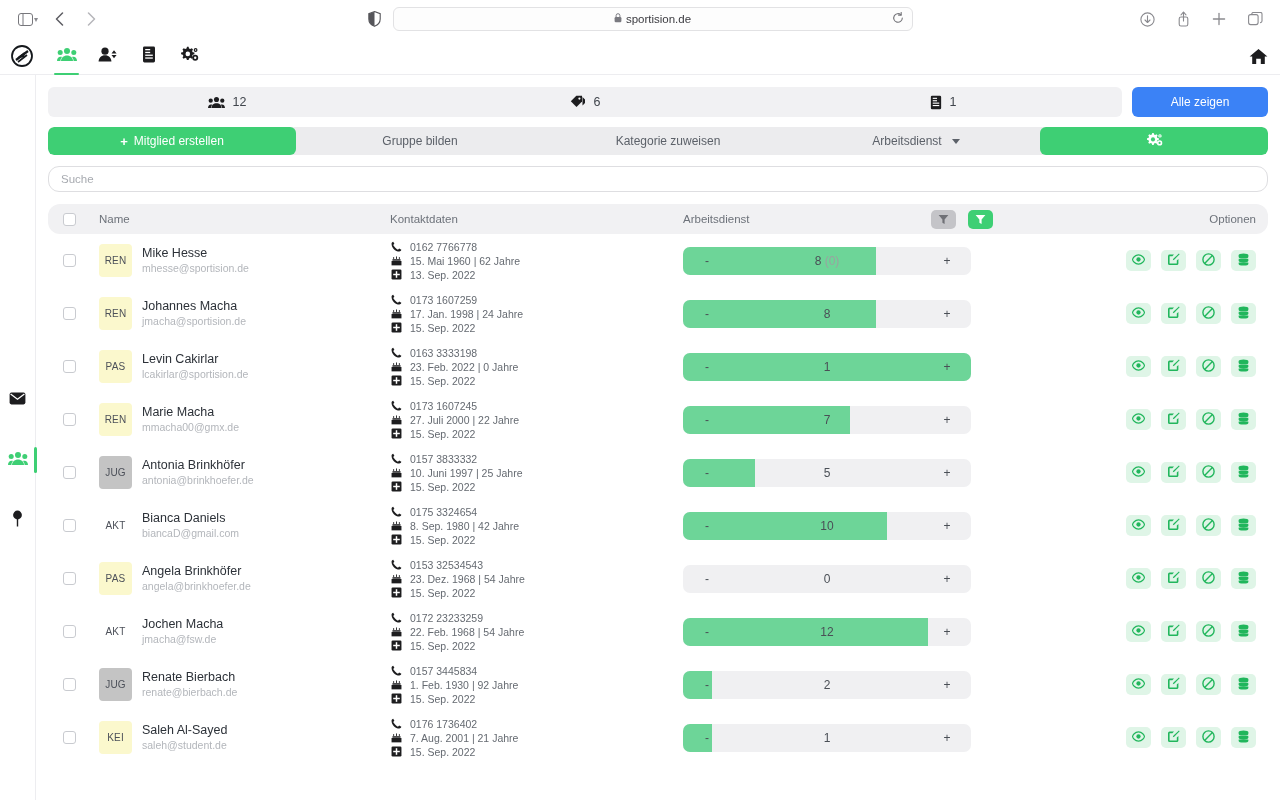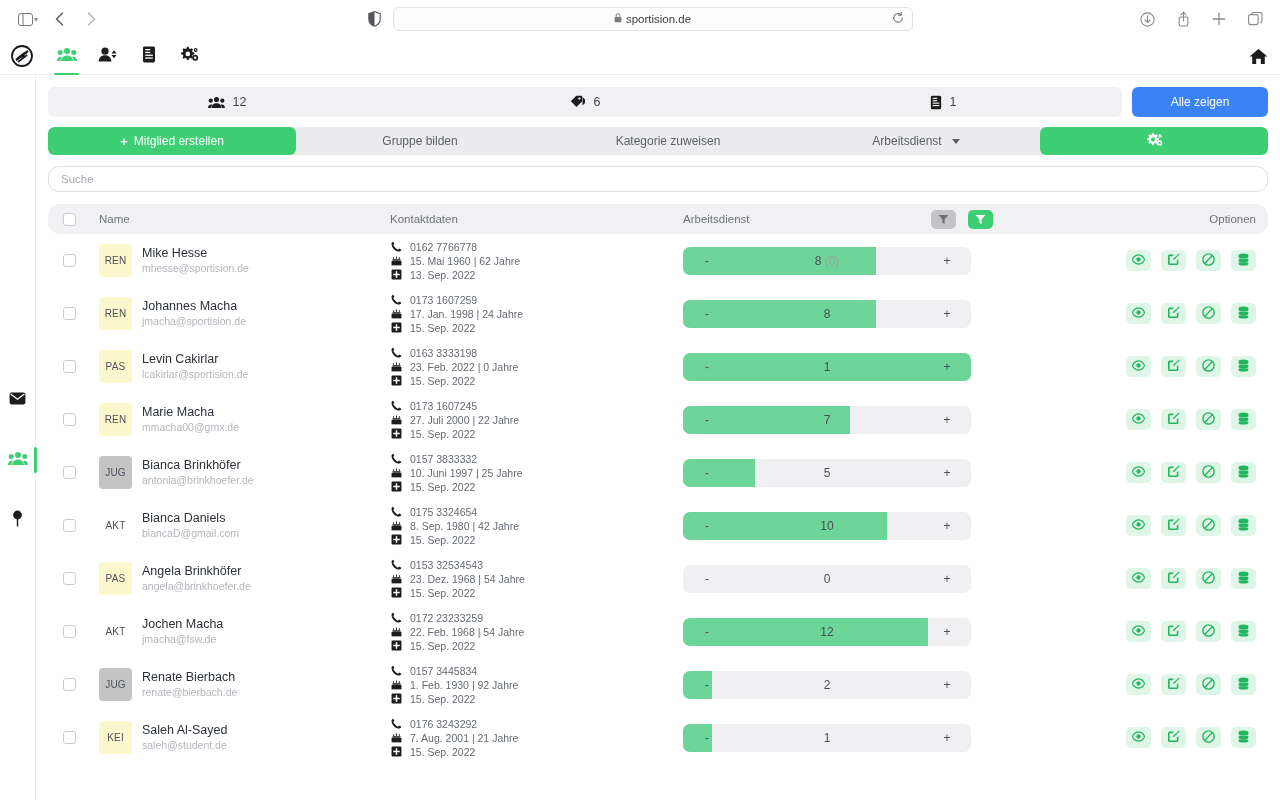--- a/index.html
+++ b/index.html
@@ -828,21 +828,21 @@
               </span>
             </div>
           </div>
           <div class="row">
             <div class="col-check">
               <div class="chk"></div>
             </div>
             <div class="name-cell">
               <div class="avatar g">JUG</div>
               <div>
-                <div class="nm">Bianca Brinkhöfer</div>
+                <div class="nm">Antonia Brinkhöfer</div>
                 <div class="em">antonia@brinkhoefer.de</div>
               </div>
             </div>
             <div class="contact-cell">
               <div class="c-line">
                 <span class="ci">
                   <svg width="11" height="11" viewBox="0 0 12 12">
                     <path d="M2.4 0.7 C1.4 1 .6 1.9 .6 2.9 c0 4.5 4 8.5 8.5 8.5 1 0 1.9-.8 2.2-1.8 L8.9 8.3 7.6 9.6 C6 8.8 3.2 6 2.4 4.4 L3.7 3.1 Z" fill="currentColor"></path>
                   </svg>
                 </span>
@@ -1254,21 +1254,21 @@
                 <div class="em">saleh@student.de</div>
               </div>
             </div>
             <div class="contact-cell">
               <div class="c-line">
                 <span class="ci">
                   <svg width="11" height="11" viewBox="0 0 12 12">
                     <path d="M2.4 0.7 C1.4 1 .6 1.9 .6 2.9 c0 4.5 4 8.5 8.5 8.5 1 0 1.9-.8 2.2-1.8 L8.9 8.3 7.6 9.6 C6 8.8 3.2 6 2.4 4.4 L3.7 3.1 Z" fill="currentColor"></path>
                   </svg>
                 </span>
-                <span>0176 3243292</span>
+                <span>0176 1736402</span>
               </div>
               <div class="c-line">
                 <span class="ci">
                   <svg width="11" height="11" viewBox="0 0 12 12">
                     <rect x="0.6" y="6.5" width="10.8" height="4.8" fill="currentColor"></rect>
                     <rect x="1.6" y="4.6" width="8.8" height="1.6" fill="currentColor"></rect>
                     <rect x="2.4" y="2.3" width="1" height="2" fill="currentColor"></rect>
                     <rect x="5.5" y="1.6" width="1" height="2.7" fill="currentColor"></rect>
                     <rect x="8.6" y="2.3" width="1" height="2" fill="currentColor"></rect>
                   </svg>

